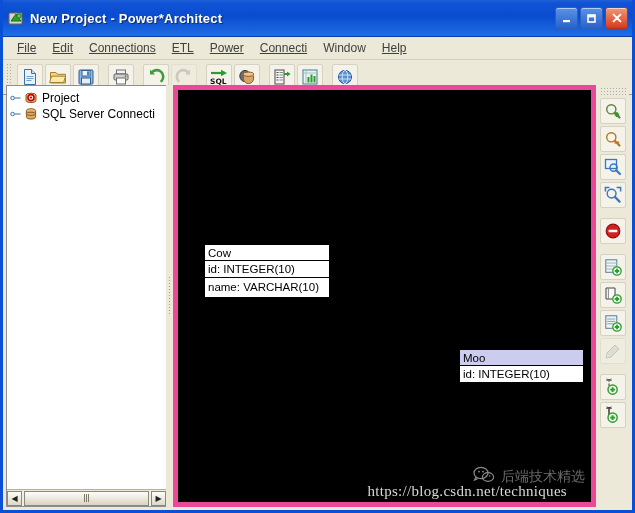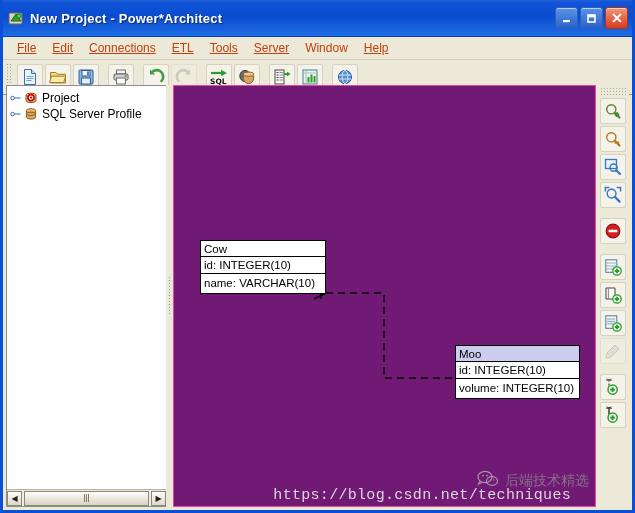--- a/index.html
+++ b/index.html
@@ -39,21 +39,21 @@
     font-size:11px;color:#fff;font-weight:bold;cursor:default;
     box-shadow:inset 0 1px 0 rgba(255,255,255,.55);
   }
   .winbtn.min{background:linear-gradient(180deg,#5a92e8,#2a63c8);}
   .winbtn.max{background:linear-gradient(180deg,#5a92e8,#2a63c8);}
   .winbtn.close{background:linear-gradient(180deg,#f09877,#d63a1d);border-color:#b13316;}
   
   .menubar{
     height:22px;background:#ece9d8;display:flex;align-items:center;
     padding-left:6px;border-bottom:1px solid #d4d0c0;
-    font-size:12px;color:#c2410c;
+    font-size:12px;color:#404040;
   }
   .menuitem{padding:2px 8px;cursor:default;white-space:nowrap;}
   .menuitem u{text-decoration:underline;}
   
   .toolbar{
     height:34px;background:#ece9d8;display:flex;align-items:center;
     border-bottom:1px solid #9b9584;padding-left:2px;
   }
   .grip{
     width:7px;height:26px;margin:0 3px 0 1px;
@@ -110,21 +110,21 @@
     display:flex;align-items:center;justify-content:center;cursor:col-resize;
   }
   .divider i{
     display:block;width:3px;height:40px;
     background-image:radial-gradient(#9a9a9a 40%,transparent 41%);
     background-size:3px 3px;
   }
   .canvaswrap{flex:1 1 auto;position:relative;background:#ece9d8;}
   .canvas{
     position:absolute;left:0;top:0;right:0;bottom:0;
-    background:#701a75;border:1px solid #ec4899;box-sizing:border-box;overflow:hidden;
+    background:#000000;border:5px solid #ec4899;box-sizing:border-box;overflow:hidden;
   }
   
   .rtoolbar{
     width:33px;flex:0 0 auto;background:#ece9d8;
     display:flex;flex-direction:column;align-items:center;padding-top:2px;
   }
   .rgrip{
     width:26px;height:8px;flex:0 0 auto;margin-bottom:2px;
     background-image:radial-gradient(#9c9c9c 40%,transparent 41%);
     background-size:3px 3px;opacity:.85;
@@ -161,21 +161,21 @@
     display:flex;align-items:center;gap:6px;
     opacity:.75;pointer-events:none;
   }
   .wm-text{
     font-size:14px;color:#8d8d8d;font-family:"DejaVu Sans",sans-serif;
     white-space:nowrap;
   }
   .wm-url{
     position:absolute;right:24px;bottom:2px;
     font-size:15px;color:#d9d9d9;white-space:nowrap;
-    font-family:Liberation Mono, monospace;pointer-events:none;
+    font-family:Liberation Serif, serif;pointer-events:none;
     letter-spacing:.3px;
     margin-top:15px;
   }
 </style>
 </head>
 <body>
 
 <div class="window">
 
   <div class="titlebar">
@@ -205,22 +205,22 @@
           </svg>
       </span>
     </span>
   </div>
 
   <div class="menubar">
     <span class="menuitem"><u>File</u></span>
     <span class="menuitem"><u>Edit</u></span>
     <span class="menuitem"><u>Connections</u></span>
     <span class="menuitem"><u>ETL</u></span>
-    <span class="menuitem"><u>Tools</u></span>
-    <span class="menuitem"><u>Server</u></span>
+    <span class="menuitem"><u>Power</u></span>
+    <span class="menuitem"><u>Connecti</u></span>
     <span class="menuitem"><span>Window</span></span>
     <span class="menuitem"><u>Help</u></span>
   </div>
 
   <div class="toolbar">
     <span class="grip"></span>
 
     <span class="tbtn">
       <svg width="18" height="18" viewBox="0 0 18 18">
         <path d="M3.5 1.5 h7 l4 4 v11 h-11 z" fill="#e8f3fd" stroke="#3d6fa5"></path>
@@ -353,21 +353,21 @@
               <path d="M4.6 6 h6" stroke="#3a6ea5"></path>
             </svg>
           </span>
           <span class="nodeicon">
             <svg width="14" height="14" viewBox="0 0 14 14">
               <ellipse cx="7" cy="3.6" rx="4.6" ry="1.9" fill="#f0c48c" stroke="#8a5f26"></ellipse>
               <path d="M2.4 3.6 v6.6 a4.6 1.9 0 0 0 9.2 0 v-6.6" fill="#e0a95e" stroke="#8a5f26"></path>
               <ellipse cx="7" cy="6.8" rx="4.6" ry="1.6" fill="none" stroke="#8a5f26"></ellipse>
             </svg>
           </span>
-          <span>SQL Server Profile</span>
+          <span>SQL Server Connecti</span>
         </div>
 
       </div>
 
       <div class="hsb">
         <span class="sb-arrow">◀</span>
         <span class="sb-track">
           <span class="sb-thumb">
               <i></i>
             </span>
@@ -398,23 +398,20 @@
           <div class="er-title plain">Cow</div>
           <div class="er-pk">id: INTEGER(10)</div>
           <div class="er-cols">
             <div class="er-col">name: VARCHAR(10)</div>
           </div>
         </div>
 
         <div class="ertable" style="left:281px;top:259px;width:125px;">
           <div class="er-title" style="background:#ccccee;">Moo</div>
           <div class="er-pk" style="border-top:none;">id: INTEGER(10)</div>
-          <div class="er-cols">
-            <div class="er-col">volume: INTEGER(10)</div>
-          </div>
         </div>
 
         <div class="wm-url">https://blog.csdn.net/techniques</div>
 
         <div class="watermark">
           <span>
             <svg width="22" height="18" viewBox="0 0 22 18">
               <ellipse cx="8" cy="7" rx="7" ry="5.6" fill="none" stroke="#b9b9b9" stroke-width="1.2"></ellipse>
               <circle cx="6" cy="5.6" r=".9" fill="#b9b9b9"></circle>
               <circle cx="10" cy="5.6" r=".9" fill="#b9b9b9"></circle>

